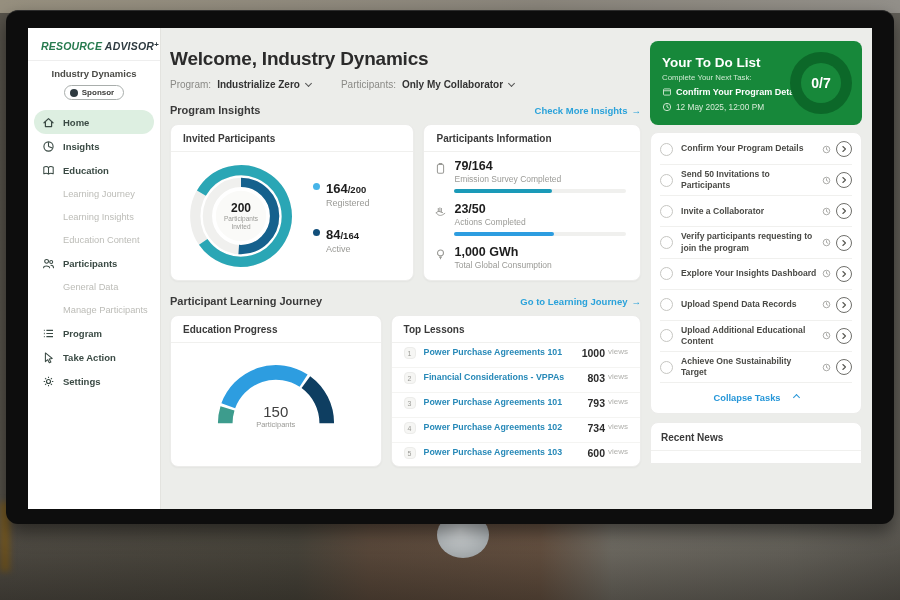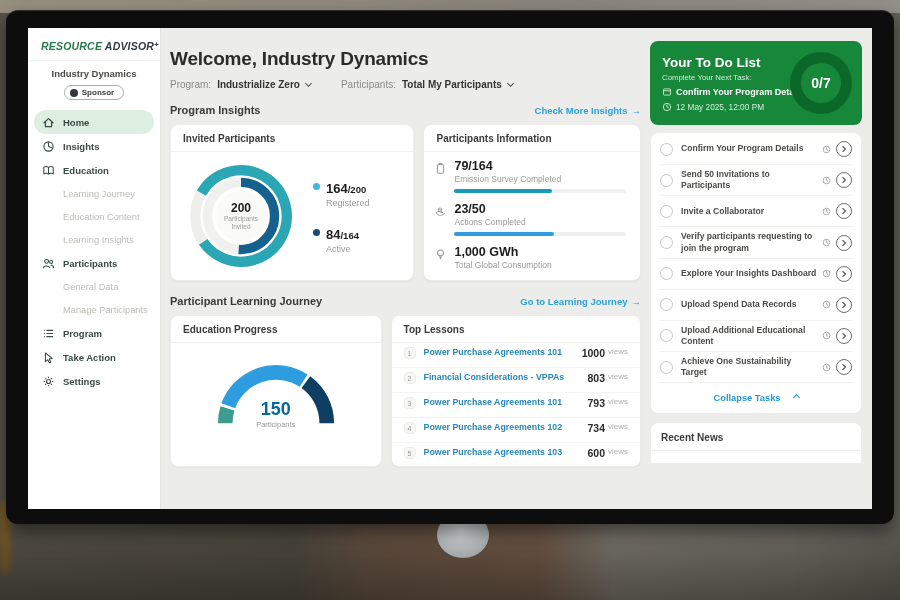--- a/index.html
+++ b/index.html
@@ -87,21 +87,21 @@
   .bar-track { height:4px; border-radius:2px; background:#f0f0ee; margin-top:5px; }
   .bar-fill { height:4px; border-radius:2px; }
   .bar-fill.f1 { width:57%; background:#1a9ab8; }
   .bar-fill.f2 { width:58%; background:#2d9de0; }
 
   
   .card-edu { width:212px; height:152px; }
   .edu-body { position:relative; padding-top:6px; }
   .gauge-wrap { position:relative; width:150px; height:82px; margin:0 auto; }
   .gauge-center { position:absolute; left:0; right:0; bottom:2px; text-align:center; }
-  .gauge-center .gc-val { font-size:18px; font-weight:bold; color:#0369a1; }
+  .gauge-center .gc-val { font-size:15px; font-weight:normal; color:#404040; }
   .gauge-center .gc-lab { font-size:7.5px; color:#9a9a96; }
   .edu-legend { display:flex; justify-content:space-between; padding:8px 14px 0 12px; }
   .el-entry { position:relative; padding-left:12px; }
   .el-dot { position:absolute; left:0; top:3px; width:7px; height:7px; border-radius:50%; }
   .el-dot.blue { background:#2d9de0; }
   .el-dot.navy { background:#124f7b; }
   .el-dot.sky { background:#8edbf7; }
   .el-val { font-size:10px; font-weight:bold; color:#1d1d1d; }
   .el-lab { font-size:8px; color:#9a9a96; }
 
@@ -246,28 +246,28 @@
           <svg class="ni">
               <use></use>
             </svg>
           <span class="nav-label">Learning Journey</span>
         </div>
 
         <div class="nav-row sub">
           <svg class="ni">
               <use></use>
             </svg>
+          <span class="nav-label">Learning Insights</span>
+        </div>
+
+        <div class="nav-row sub">
+          <svg class="ni">
+              <use></use>
+            </svg>
           <span class="nav-label">Education Content</span>
-        </div>
-
-        <div class="nav-row sub">
-          <svg class="ni">
-              <use></use>
-            </svg>
-          <span class="nav-label">Learning Insights</span>
         </div>
 
         <div class="nav-row item">
           <svg class="ni">
               <use href="#icon-participants"></use>
             </svg>
           <span class="nav-label">Participants</span>
         </div>
 
         <div class="nav-row sub">
@@ -309,21 +309,21 @@
   </div>
 
   <div class="main">
     <div class="welcome">Welcome, Industry Dynamics</div>
 
     <div class="filters">
       <span class="flt-label">Program:</span>
       <span class="flt-value"><span>Industrialize Zero</span><span class="caret"></span></span>
       <span class="flt-gap"></span>
       <span class="flt-label">Participants:</span>
-      <span class="flt-value"><span>Total My Participants</span><span class="caret"></span></span>
+      <span class="flt-value"><span>Only My Collaborator</span><span class="caret"></span></span>
     </div>
 
     <div class="section-row">
       <span class="section-title">Program Insights</span>
       <span class="section-link"><span>Check More Insights</span><span class="arr">→</span></span>
     </div>
 
     <div class="cards-row">
 
       <div class="card card-invited">

